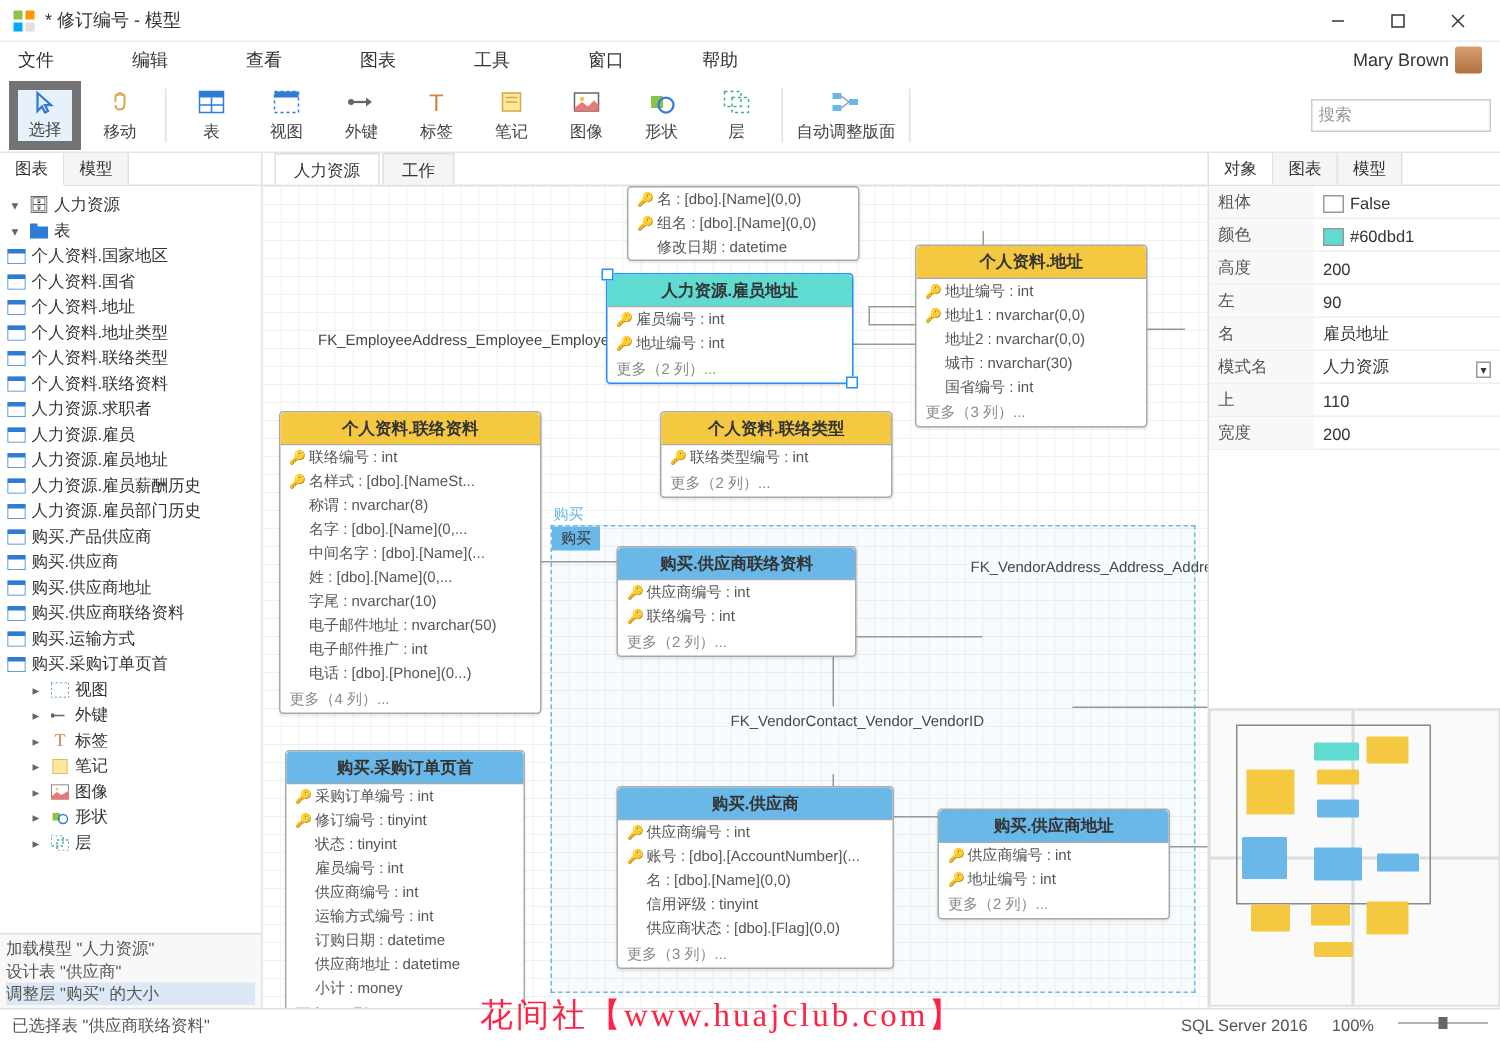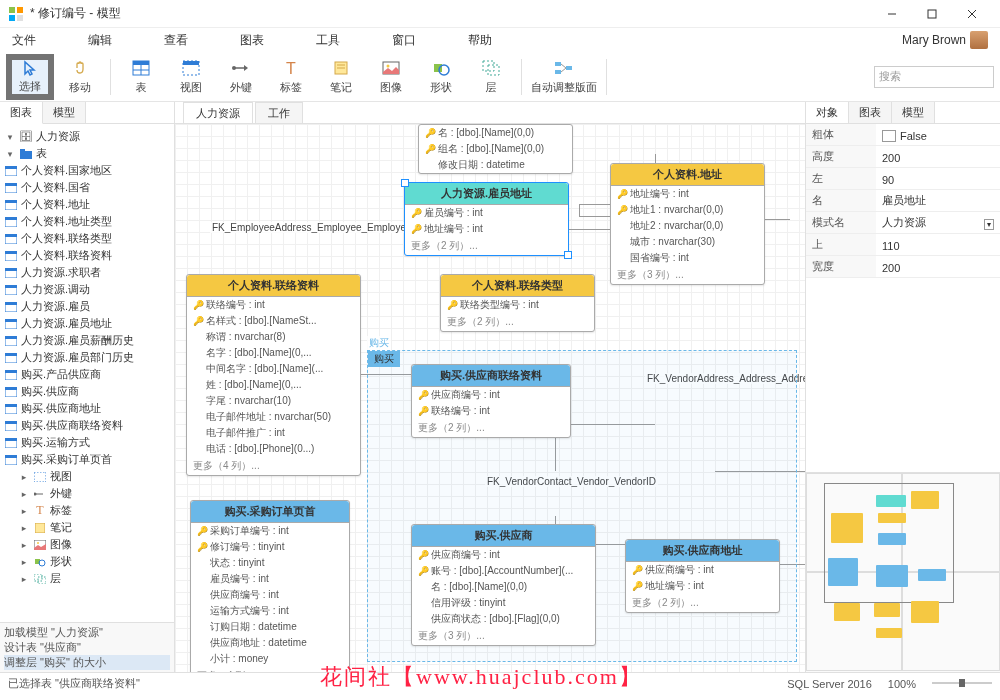--- a/index.html
+++ b/index.html
@@ -330,29 +330,20 @@
             <span>个人资料.联络资料</span>
           </div>
           <div class="tn indent3">
             <span class="tic">
               <svg width="12" height="10">
                 <rect x="0" y="0" width="12" height="10" fill="none" stroke="#2e7cd6"></rect>
                 <rect x="0" y="0" width="12" height="3" fill="#2e7cd6"></rect>
               </svg>
             </span>
             <span>人力资源.求职者</span>
-          </div>
-          <div class="tn indent3">
-            <span class="tic">
-              <svg width="12" height="10">
-                <rect x="0" y="0" width="12" height="10" fill="none" stroke="#2e7cd6"></rect>
-                <rect x="0" y="0" width="12" height="3" fill="#2e7cd6"></rect>
-              </svg>
-            </span>
-            <span>人力资源.调动</span>
           </div>
           <div class="tn indent3">
             <span class="tic">
               <svg width="12" height="10">
                 <rect x="0" y="0" width="12" height="10" fill="none" stroke="#2e7cd6"></rect>
                 <rect x="0" y="0" width="12" height="3" fill="#2e7cd6"></rect>
               </svg>
             </span>
             <span>人力资源.雇员</span>
           </div>
@@ -747,20 +738,24 @@
   <div class="rpanel">
     <div class="r-tabs">
       <div class="r-tab active">对象</div>
       <div class="r-tab">图表</div>
       <div class="r-tab">模型</div>
     </div>
     <div class="props" id="props">
         <div class="prop">
           <div class="prop-k">粗体</div>
           <div class="prop-v"><span class="swatch" style="background:#ffffff"></span>False</div>
+        </div>
+        <div class="prop">
+          <div class="prop-k">颜色</div>
+          <div class="prop-v"><span class="swatch" style="background:#60dbd1"></span>#60dbd1</div>
         </div>
         <div class="prop">
           <div class="prop-k">高度</div>
           <div class="prop-v">200</div>
         </div>
         <div class="prop">
           <div class="prop-k">左</div>
           <div class="prop-v">90</div>
         </div>
         <div class="prop">

